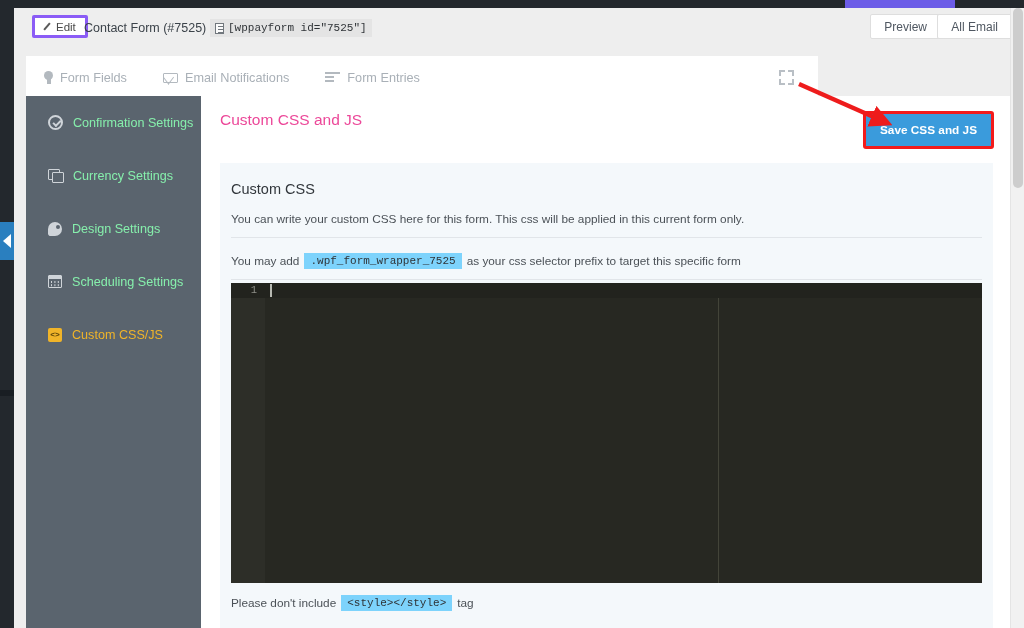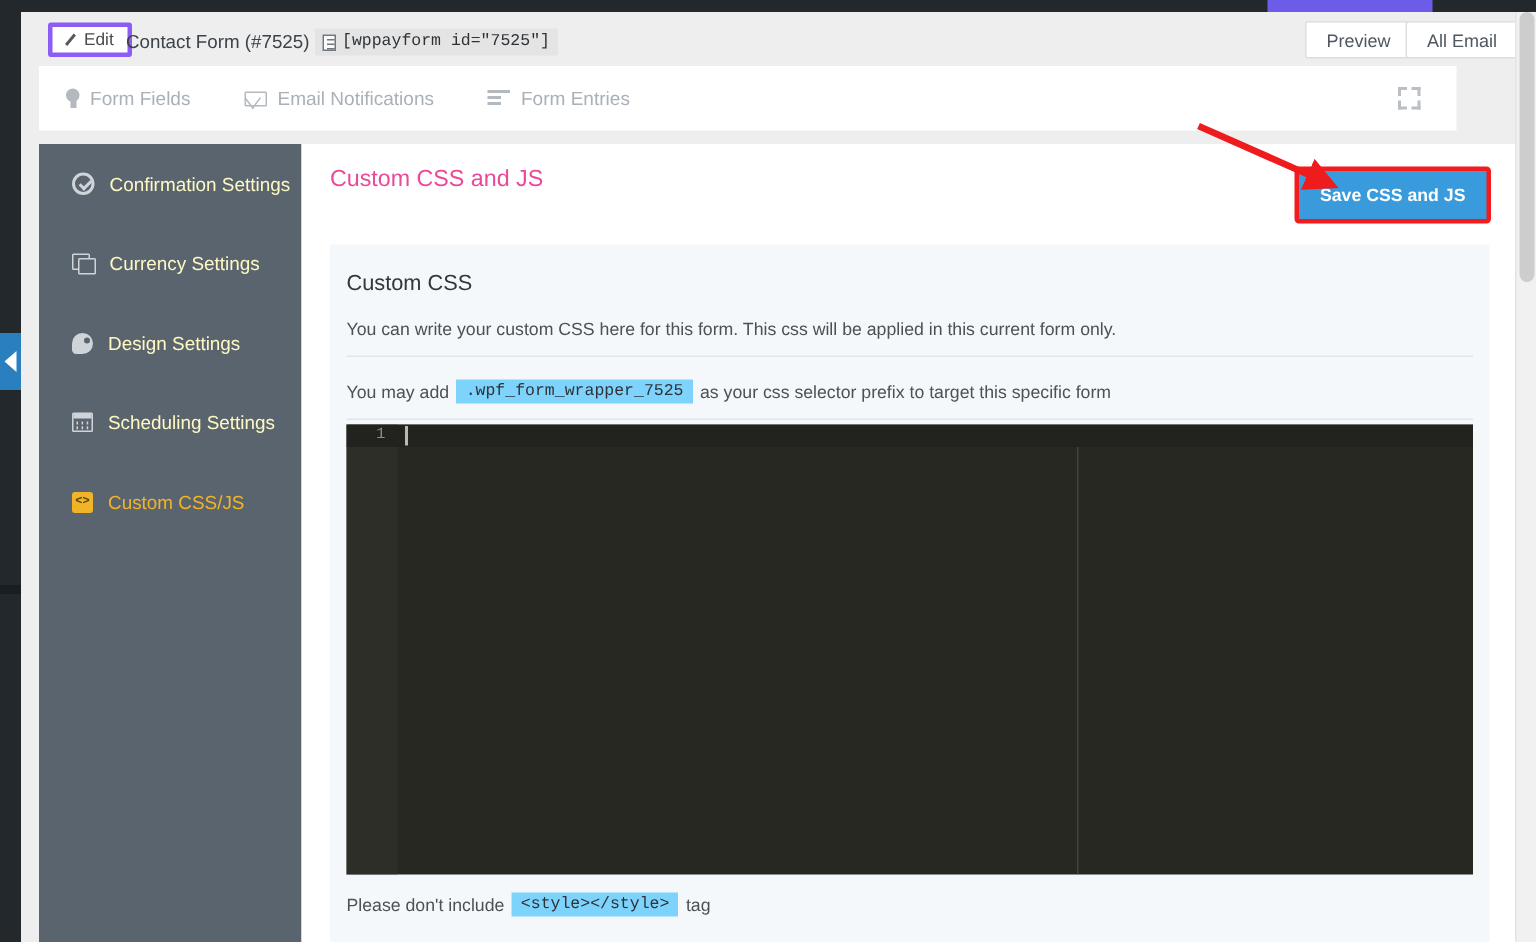--- a/index.html
+++ b/index.html
@@ -153,22 +153,22 @@
     color: #4f5761;
     cursor: pointer;
     white-space: nowrap;
   }
   .btn-preview { right: 83px; }
   .btn-allforms { right: 12px; }
 
   
   .tab-strip {
     position: absolute;
-    top: 44px; left: 26px;
-    width: 945px; height: 43px;
+    top: 56px; left: 26px;
+    width: 792px; height: 43px;
     background: #ffffff;
   }
   .tabs {
     position: absolute;
     top: 0; left: 0;
     height: 43px;
     display: flex;
     align-items: stretch;
   }
   .tab {
@@ -264,21 +264,21 @@
     width: 175px; height: 532px;
     background: #5a646e;
   }
   .side-item {
     display: flex;
     align-items: center;
     gap: 10px;
     height: 53px;
     padding: 0 0 0 22px;
     font-size: 12.6px;
-    color: #fef9c3;
+    color: #86efac;
     cursor: pointer;
     white-space: nowrap;
   }
   .side-item.active { color: #f0b429; }
   .si-ico { flex: 0 0 auto; display: inline-block; }
 
   .ico-check {
     width: 15px; height: 15px; border-radius: 50%;
     border: 2px solid #cfd4d9; position: relative;
   }

